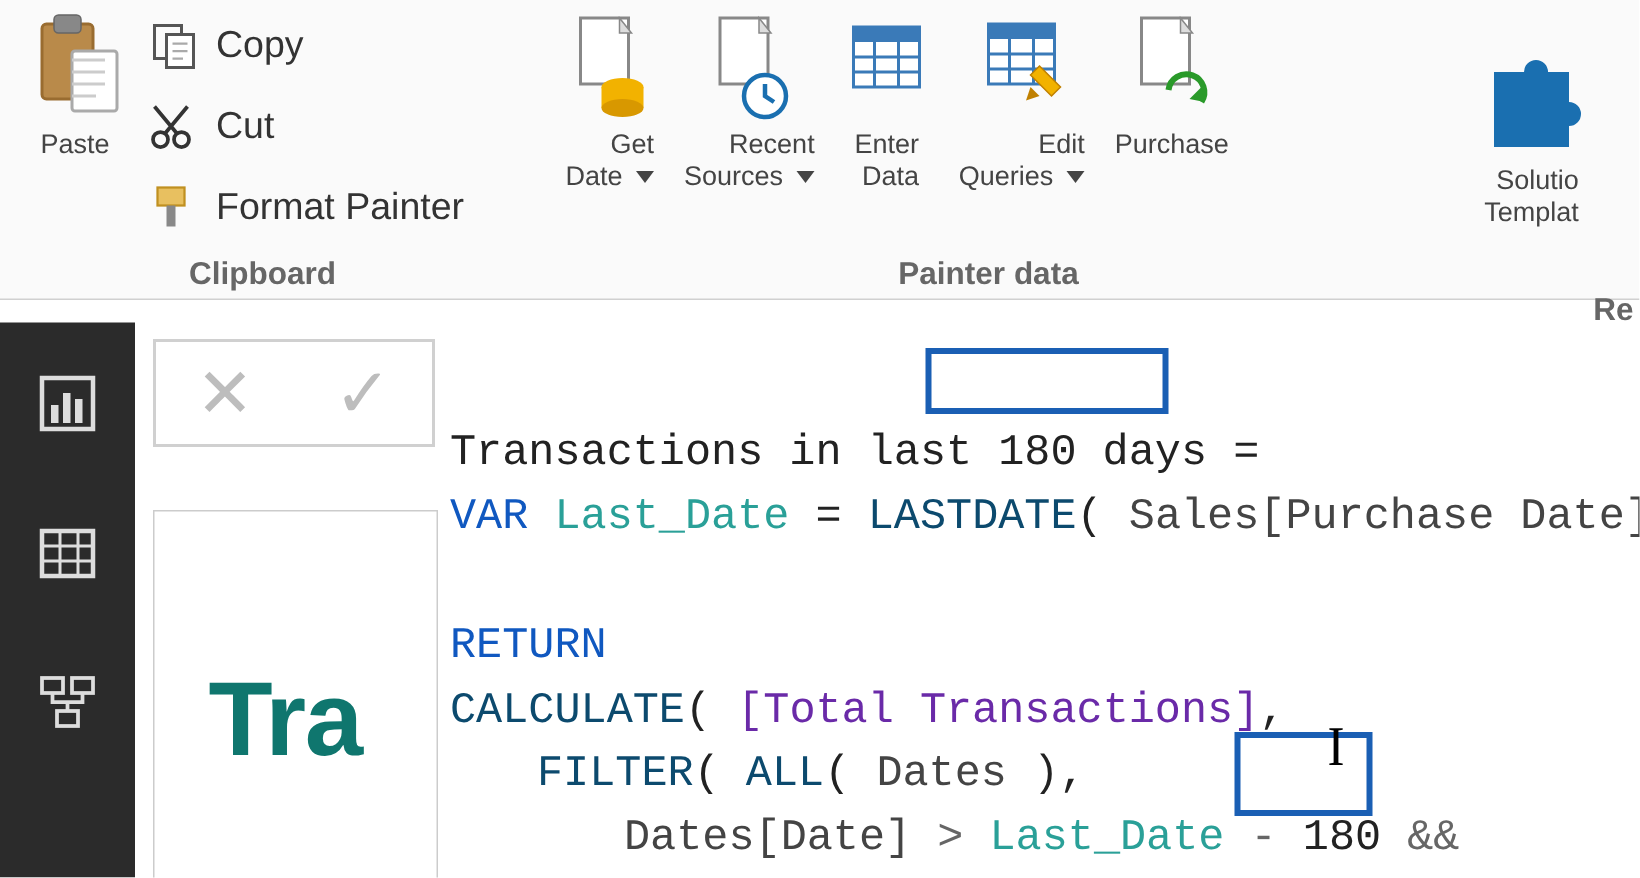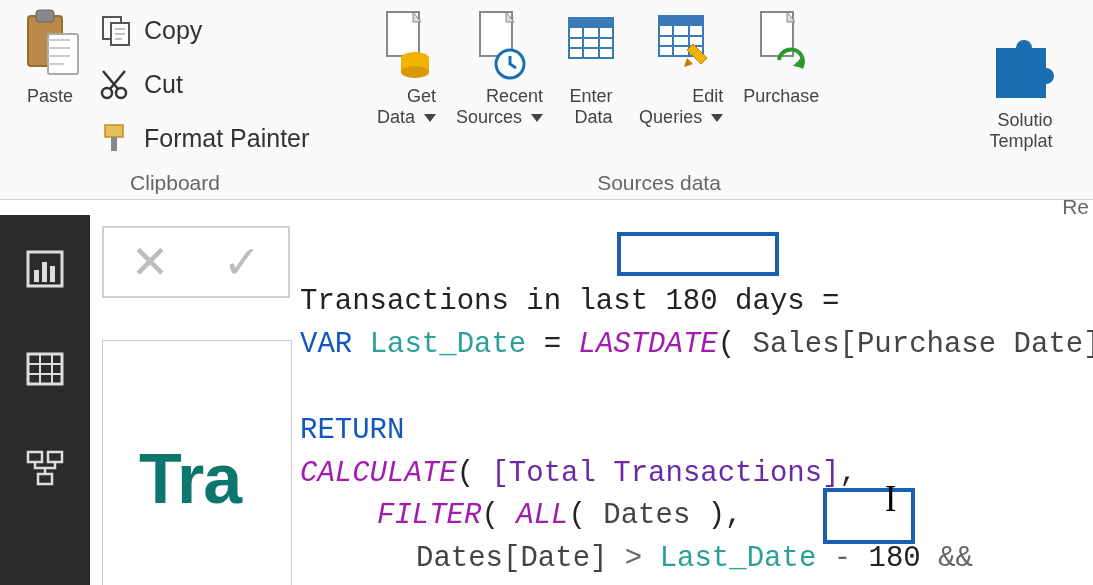--- a/index.html
+++ b/index.html
@@ -28,20 +28,21 @@
     position: relative;
     padding: 4px 8px 0 8px;
   }
   .ribbon-group-label {
     position: absolute;
     bottom: 4px;
     left: 0; right: 0;
     text-align: center;
     font-size: 21px;
     color: #666;
+    font-weight: bold;
   }
   .ribbon-sep {
     width: 1px;
     background: #d8d8d8;
     margin: 10px 4px 30px 4px;
   }
 
   .big-btn {
     display: flex;
     flex-direction: column;
@@ -140,21 +141,21 @@
     flex:1;
     padding: 18px 10px 10px 4px;
     font-family: Consolas, "Courier New", monospace;
     font-size: 29px;
     color:#222;
     line-height: 1.48;
     white-space: pre;
     position:relative;
   }
   .kw { color:#1058c0; }   
-  .fn { color:#a21caf;font-style:italic; }   
+  .fn { color:#0c4a6e; }   
   .vr { color:#2aa098;margin-top:10px; }   
   .mref { color:#6a2aa8; } 
   .tbl { color:#444; }
   .num { color:#222; }
   .op { color:#666; }
 
   .hl-box {
     position:absolute;
     border: 4px solid #1a5fb4;
     pointer-events:none;
@@ -183,21 +184,21 @@
   }
   .canvas-peek .big-title {
     font-family: "Segoe UI", sans-serif;
     font-weight: 800;
     font-size: 70px;
     color:#0f766e;
     padding: 98px 0 0 36px;
     letter-spacing: -1px;
   }
 
-  .indent1 { margin-left: 77px; }
+  .indent1 { margin-left: 58px; }
   .indent2 { margin-left: 116px; }
 </style>
 </head>
 <body>
 
 <div class="ribbon">
 
   <div class="ribbon-group" style="width:350px;">
     <div class="clip-col">
       <div class="big-btn">
@@ -254,21 +255,21 @@
         <div class="ic">
           <svg width="56" height="72" viewBox="0 0 56 72">
             <rect x="8" y="4" width="32" height="44" fill="#fff" stroke="#888" stroke-width="2"></rect>
             <path d="M34 4 l8 10 h-8 z" fill="#ddd" stroke="#888" stroke-width="1"></path>
             <ellipse cx="36" cy="50" rx="14" ry="6" fill="#f2b200"></ellipse>
             <rect x="22" y="50" width="28" height="14" fill="#f2b200"></rect>
             <ellipse cx="36" cy="64" rx="14" ry="6" fill="#d89800"></ellipse>
           </svg>
         </div>
         <div class="lbl"><span>Get
-Data</span> <span class="dd-arrow"></span></div>
+Date</span> <span class="dd-arrow"></span></div>
       </div>
       <div class="big-btn">
         <div class="ic">
           <svg width="56" height="72" viewBox="0 0 56 72">
             <rect x="8" y="4" width="32" height="44" fill="#fff" stroke="#888" stroke-width="2"></rect>
             <path d="M34 4 l8 10 h-8 z" fill="#ddd" stroke="#888" stroke-width="1"></path>
             <circle cx="38" cy="56" r="14" fill="#fff" stroke="#1a6fb0" stroke-width="3"></circle>
             <path d="M38 48 v8 l6 4" stroke="#1a6fb0" stroke-width="3" fill="none"></path>
           </svg>
         </div>
@@ -304,21 +305,21 @@
           <svg width="56" height="72" viewBox="0 0 56 72">
             <rect x="8" y="4" width="32" height="44" fill="#fff" stroke="#888" stroke-width="2"></rect>
             <path d="M34 4 l8 10 h-8 z" fill="#ddd" stroke="#888" stroke-width="1"></path>
             <path d="M26 52 a12 12 0 1 1 22 8" fill="none" stroke="#2a9a2a" stroke-width="4"></path>
             <path d="M48 50 l2 10 l-10 -2 z" fill="#2a9a2a"></path>
           </svg>
         </div>
         <div class="lbl">Purchase</div>
       </div>
     </div>
-    <div class="ribbon-group-label">Sources data</div>
+    <div class="ribbon-group-label">Painter data</div>
   </div>
 
   <div class="ribbon-sep"></div>
 
   <div class="ribbon-group" style="flex:1;margin-top:24px;">
     <div style="display:flex;">
       <div class="big-btn">
         <div class="ic">
           <svg width="70" height="68" viewBox="0 0 70 68">
             <path d="M10 14 h20 a8 8 0 1 1 16 0 h14 v20 a8 8 0 1 1 0 16 v14 h-50 z" fill="#1a6fb0"></path>

